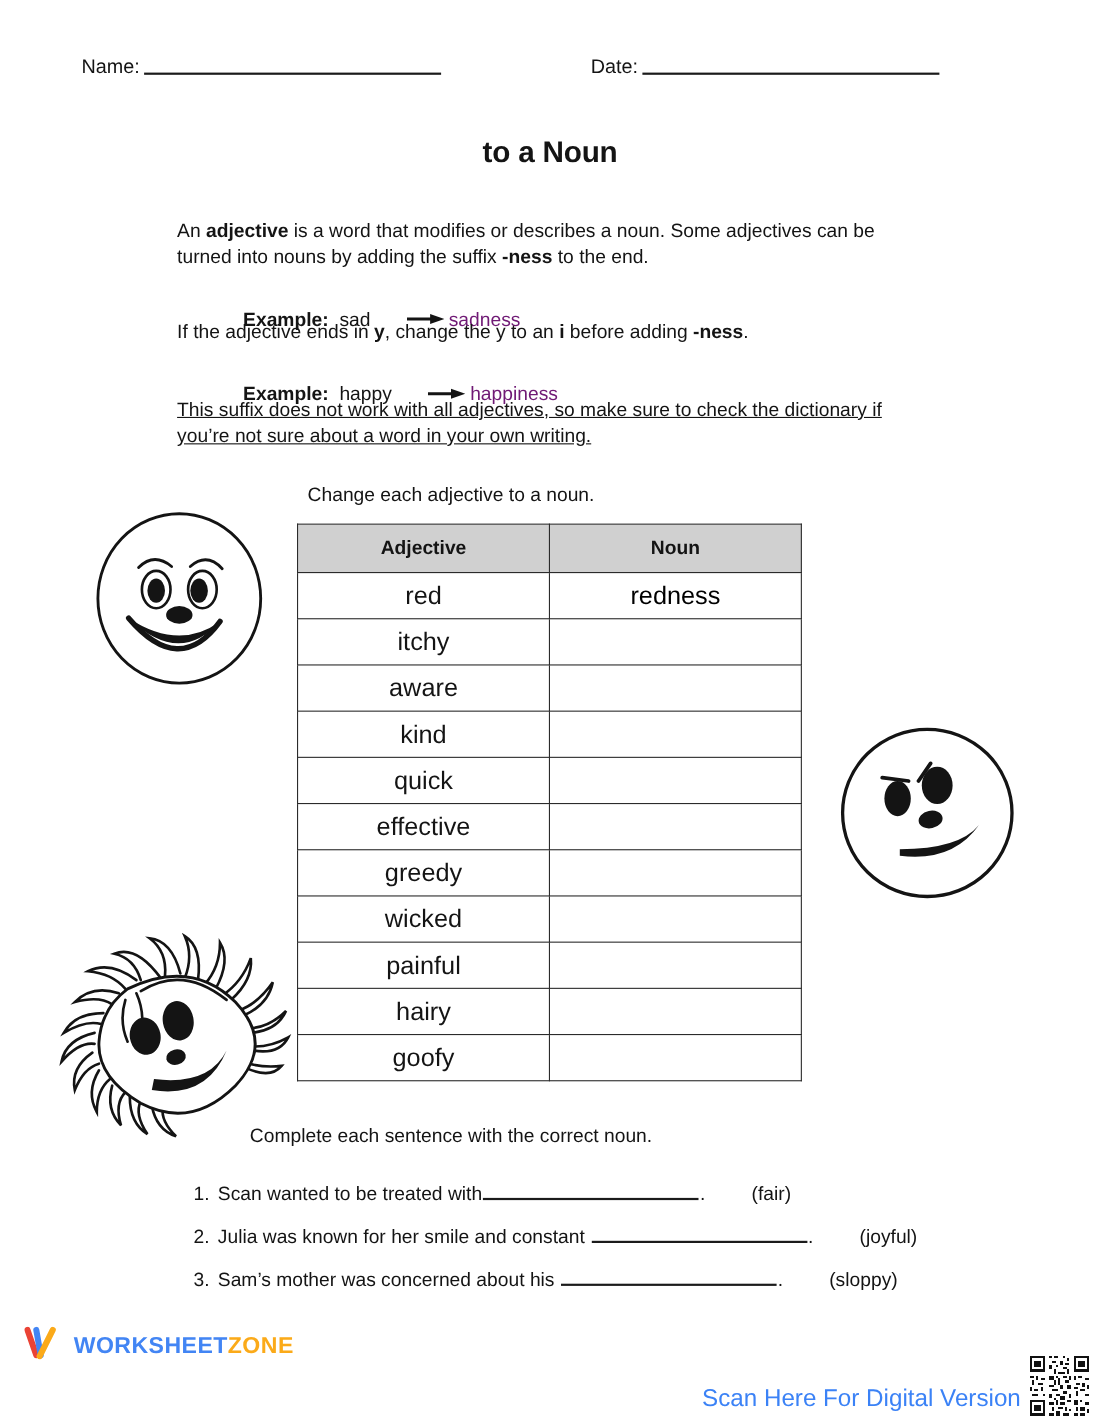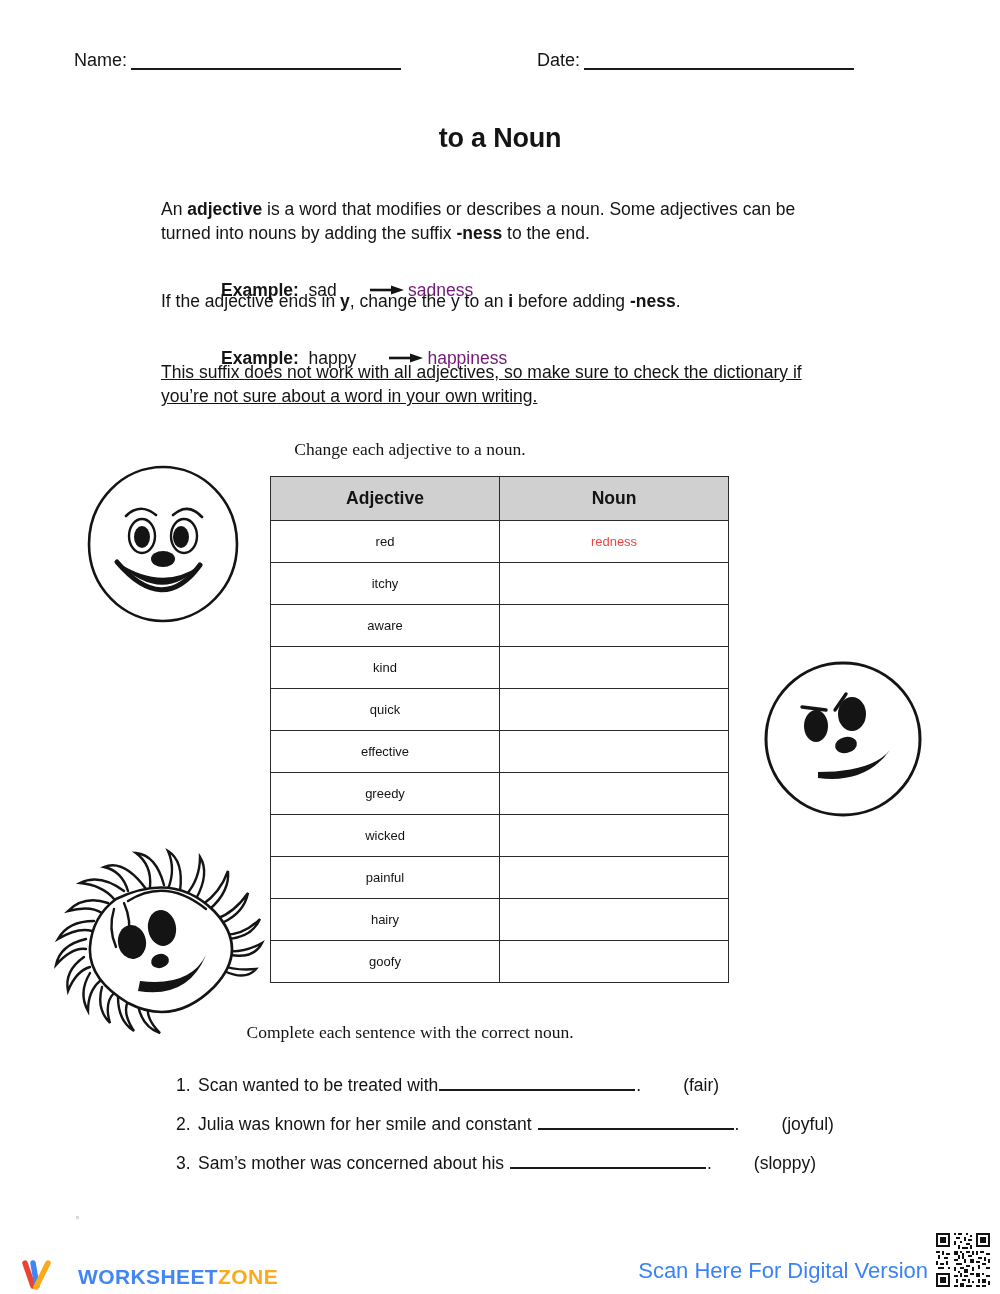--- a/index.html
+++ b/index.html
@@ -15,21 +15,21 @@
     overflow: hidden;
   }
 
   
   .hdr-row {
     position: absolute;
     top: 50px; left: 0; width: 1000px;
     display: flex;
     align-items: flex-end;
   }
-  .hdr-field { display: flex; align-items: flex-end; }
+  .hdr-field { display: flex; }
   .hdr-label {
     font-size: 18px;
     line-height: 20px;
     white-space: nowrap;
     padding-right: 4px;
   }
   .hdr-line {
     border-bottom: 2.5px solid #1b1b1b;
     height: 18px;
   }
@@ -85,50 +85,49 @@
   }
   .ex-label { font-weight: bold; }
   .arrow-sm { margin: 0 4px; display: inline-block; vertical-align: middle; }
 
   
   .direction {
     position: absolute;
     width: 820px;
     text-align: center;
     font-size: 17.5px;
-    font-family: Liberation Serif, serif;
   }
   #direction-table { top: 439px; }
   #direction-sentences { top: 1022px; }
 
   
   #adjective-noun-table {
     position: absolute;
     left: 270px; top: 476px;
     width: 458px;
     border-collapse: collapse;
     table-layout: fixed;
   }
   #adjective-noun-table td, #adjective-noun-table th {
     border: 1.6px solid #2b2b2b;
     height: 42px;
     text-align: center;
-    font-size: 13px;
+    font-size: 23px;
     font-weight: normal;
     padding: 0;
   }
   #adjective-noun-table thead th {
     background: #d0d0d0;
     font-weight: bold;
     font-size: 17.5px;
     height: 44px;
   }
   #adjective-noun-table col.c-adj { width: 229px; }
   #adjective-noun-table col.c-noun { width: 229px; }
-  .noun-answer { color: #ef4444; }
+  .noun-answer { color: #000000; }
 
   
   .sentences {
     position: absolute;
     left: 176px; top: 1075px;
     width: 760px;
   }
   .sentence-item {
     display: flex;
     align-items: baseline;
@@ -148,24 +147,24 @@
 
   
   .face { position: absolute; }
   #face-smile  { left: 86px;  top: 464px; }
   #face-smirk  { left: 762px; top: 660px; }
   #face-hairy  { left: 28px;  top: 843px; }
 
   
   #footer-logo {
     position: absolute;
-    left: 22px; top: 1260px;
+    left: 22px; top: 1206px;
     display: flex;
     align-items: center;
-    gap: 22px;
+    gap: 11px;
   }
   .logo-text {
     font-size: 21px;
     font-weight: bold;
     letter-spacing: 0.4px;
   }
   .logo-worksheet { color: #4285f4; }
   .logo-zone { color: #fbaa19; }
 
   #footer-scan {

